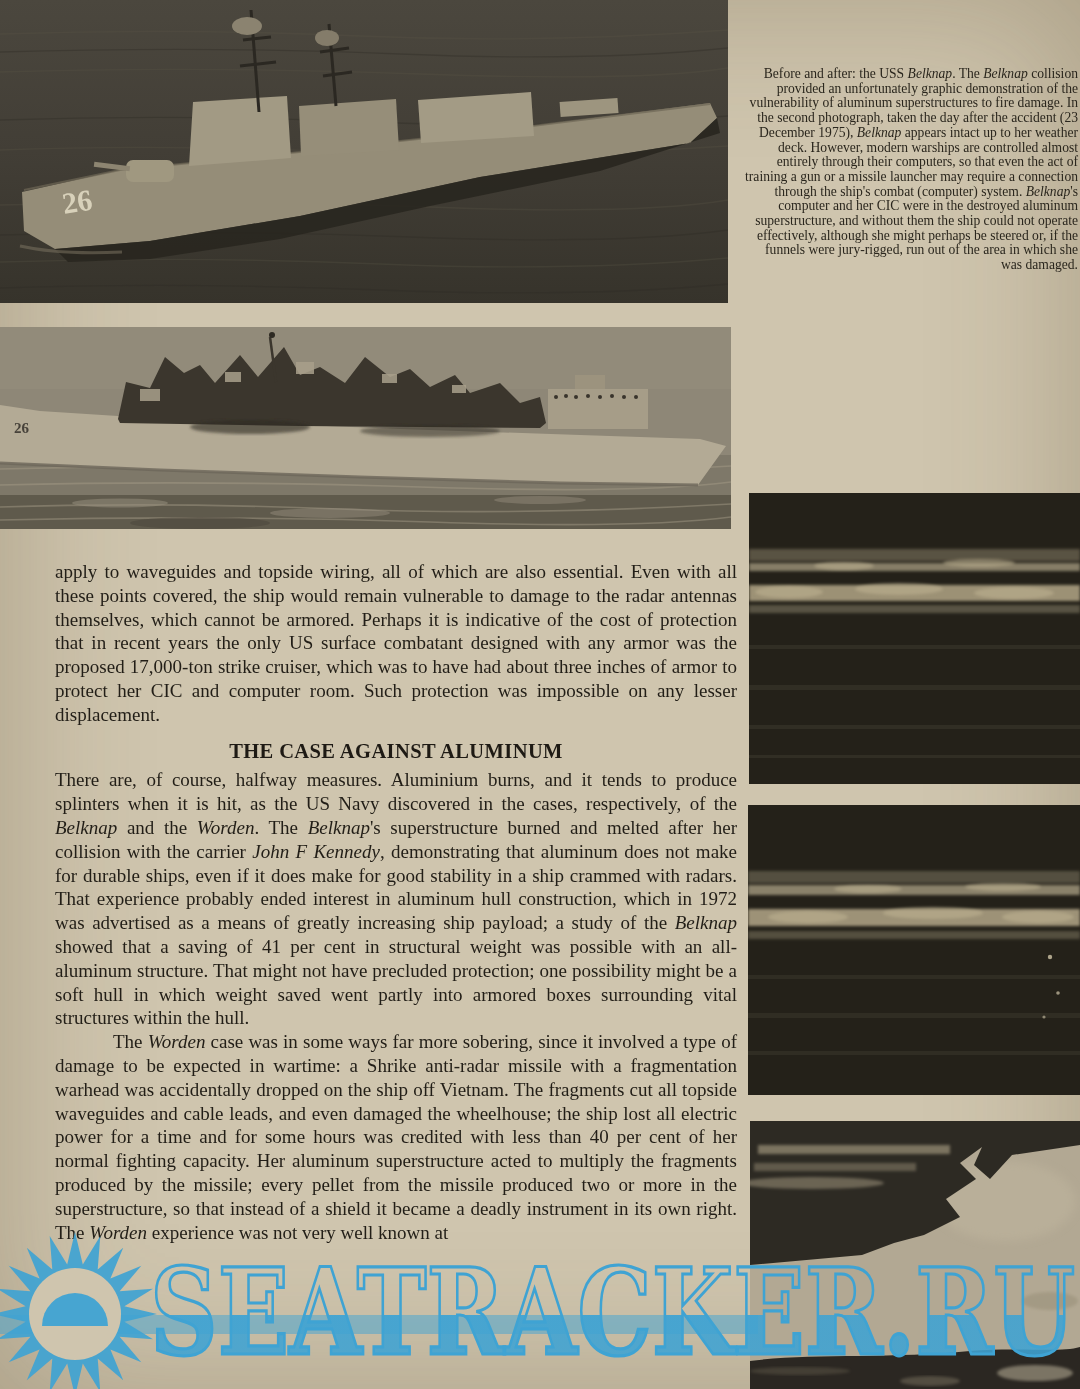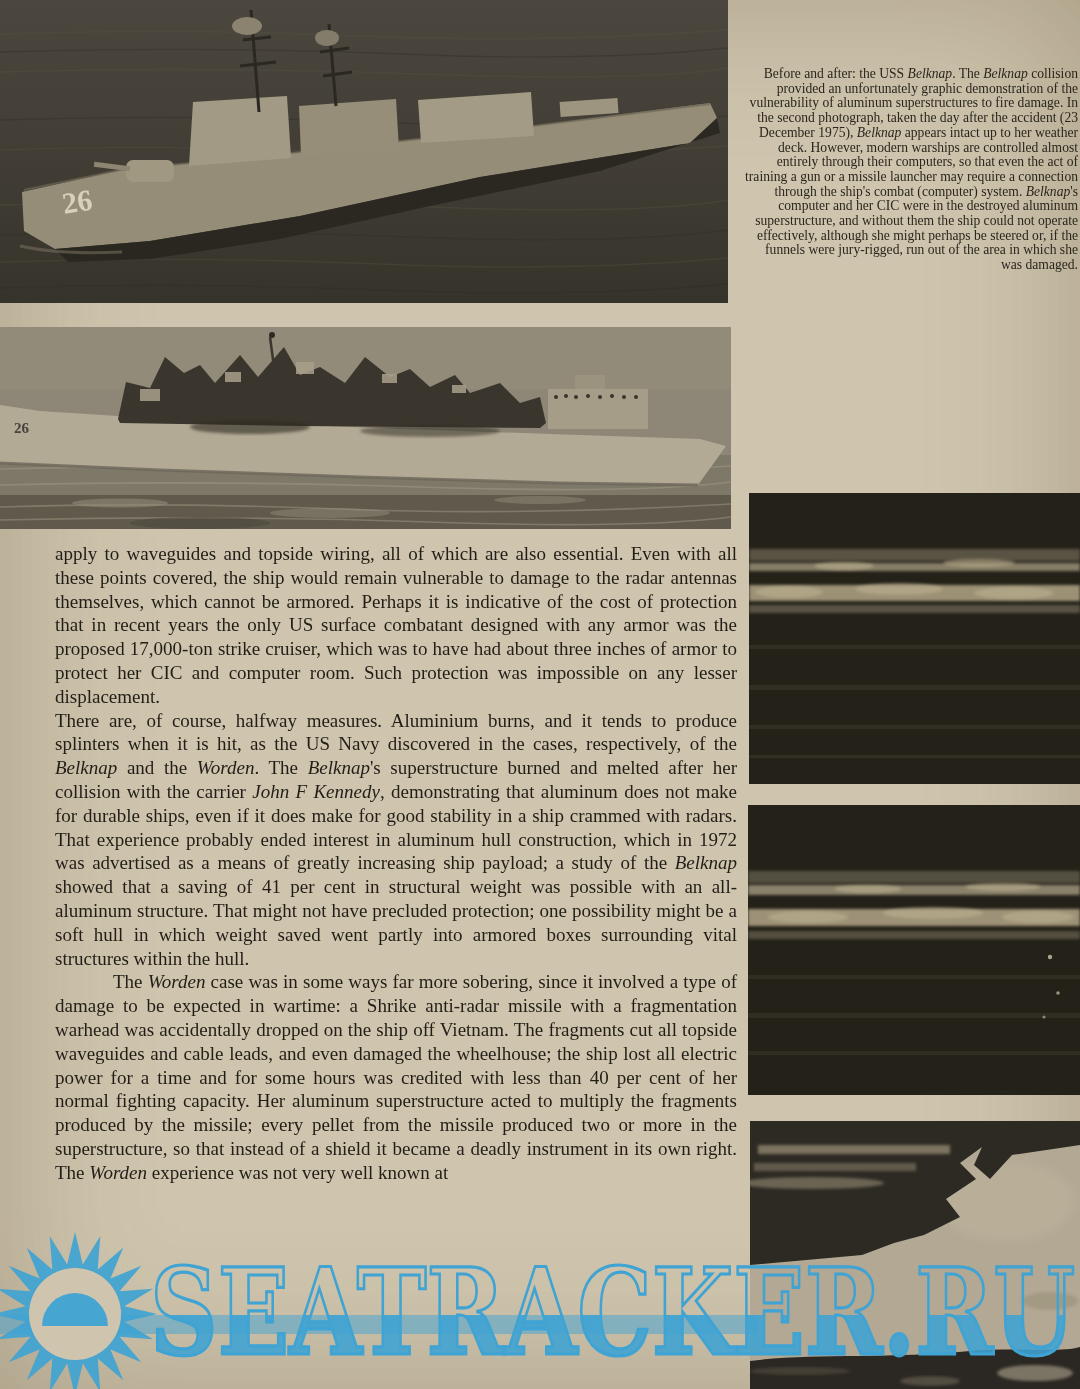--- a/index.html
+++ b/index.html
@@ -15,21 +15,21 @@
   .photo-before { left:0; top:0; }
   .photo-after  { left:0; top:327px; }
   .caption {
     position:absolute; left:745px; top:67px; width:333px;
     font-size:13.6px; line-height:14.7px; color:#2a261d; text-align:right;
   }
   .strip-1 { left:749px; top:493px; }
   .strip-2 { left:748px; top:805px; }
   .strip-3 { left:750px; top:1121px; }
   .article {
-    position:absolute; left:55px; top:542px; width:682px;
+    position:absolute; left:55px; top:560px; width:682px;
     color:#221e17; font-size:19px; line-height:23.8px; text-align:justify;
   }
   .article p { margin:0; }
   .article h2 {
     margin:13px 0 5px; font-size:20.5px; font-weight:bold;
     text-align:center; letter-spacing:.4px; color:#1e1a14;
   }
   .article p.indented { text-indent:58px; }
   .watermark { position:absolute; left:0; top:1230px; pointer-events:none; }
 </style>
@@ -208,20 +208,21 @@
       <ellipse cx="300" cy="180" rx="28" ry="9" fill="#8a8169" opacity="0.35" filter="url(#b2)"></ellipse>
       <path d="M0,240 C60,232 140,238 220,230 C270,226 310,232 330,226 L330,268 L0,268 Z" fill="#2b2722"></path>
       <ellipse cx="285" cy="252" rx="38" ry="8" fill="#b0a791" opacity="0.6" filter="url(#b2)"></ellipse>
       <ellipse cx="180" cy="260" rx="30" ry="5" fill="#8f8670" opacity="0.4" filter="url(#b2)"></ellipse>
       <ellipse cx="50" cy="250" rx="50" ry="4" fill="#6b6451" opacity="0.4" filter="url(#b2)"></ellipse>
     </svg>
   </div>
 
   <div class="article">
     <p>apply to waveguides and topside wiring, all of which are also essential. Even with all these points covered, the ship would remain vulnerable to damage to the radar antennas themselves, which cannot be armored. Perhaps it is indicative of the cost of protection that in recent years the only US surface combatant designed with any armor was the proposed 17,000-ton strike cruiser, which was to have had about three inches of armor to protect her CIC and computer room. Such protection was impossible on any lesser displacement.</p>
+    <h2>THE CASE AGAINST ALUMINUM</h2>
     <p>There are, of course, halfway measures. Aluminium burns, and it tends to produce splinters when it is hit, as the US Navy discovered in the cases, respectively, of the <i>Belknap</i> and the <i>Worden</i>. The <i>Belknap</i>'s superstructure burned and melted after her collision with the carrier <i>John F Kennedy</i>, demonstrating that aluminum does not make for durable ships, even if it does make for good stability in a ship crammed with radars. That experience probably ended interest in aluminum hull construction, which in 1972 was advertised as a means of greatly increasing ship payload; a study of the <i>Belknap</i> showed that a saving of 41 per cent in structural weight was possible with an all-aluminum structure. That might not have precluded protection; one possibility might be a soft hull in which weight saved went partly into armored boxes surrounding vital structures within the hull.</p>
     <p class="indented">The <i>Worden</i> case was in some ways far more sobering, since it involved a type of damage to be expected in wartime: a Shrike anti-radar missile with a fragmentation warhead was accidentally dropped on the ship off Vietnam. The fragments cut all topside waveguides and cable leads, and even damaged the wheelhouse; the ship lost all electric power for a time and for some hours was credited with less than 40 per cent of her normal fighting capacity. Her aluminum superstructure acted to multiply the fragments produced by the missile; every pellet from the missile produced two or more in the superstructure, so that instead of a shield it became a deadly instrument in its own right. The <i>Worden</i> experience was not very well known at</p>
   </div>
 
   <svg class="watermark" width="1080" height="159" viewBox="0 0 1080 159">
     <defs>
       <linearGradient id="wmHalf" x1="0" y1="0" x2="0" y2="1">
         <stop offset="0" stop-color="#3fa3d3" stop-opacity="0"></stop>
         <stop offset="0.52" stop-color="#3fa3d3" stop-opacity="0"></stop>
         <stop offset="0.521" stop-color="#3fa3d3" stop-opacity="0.88"></stop>

